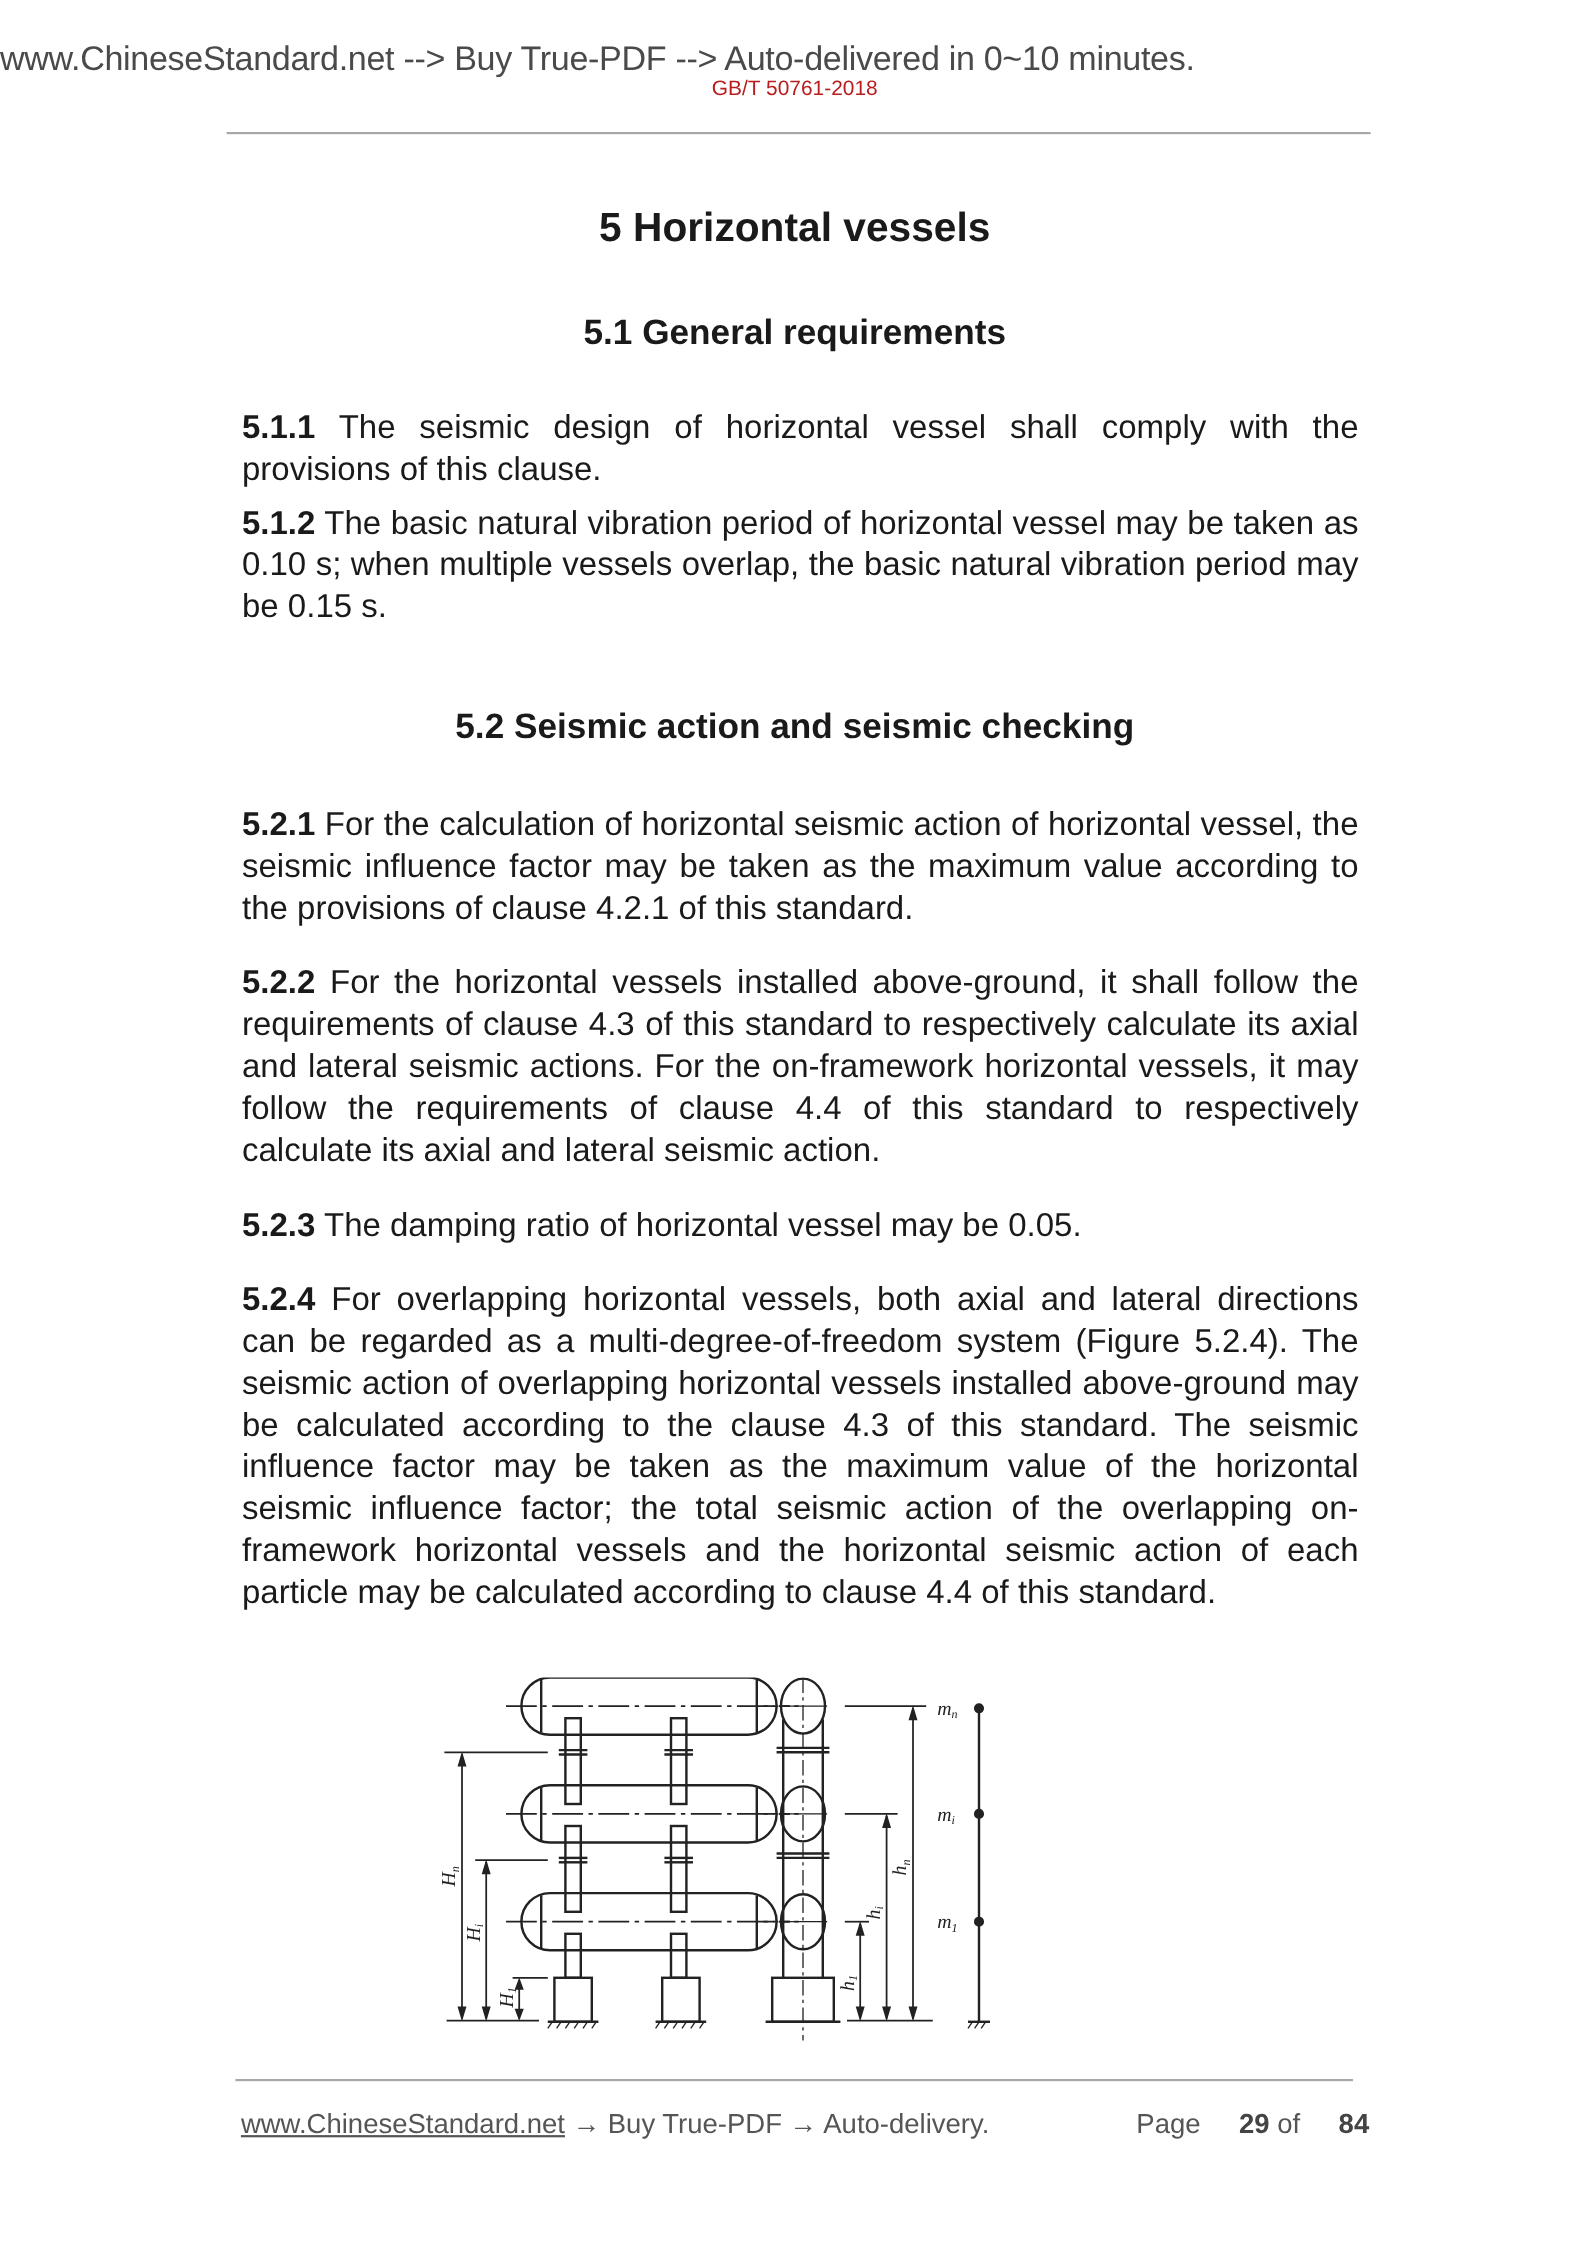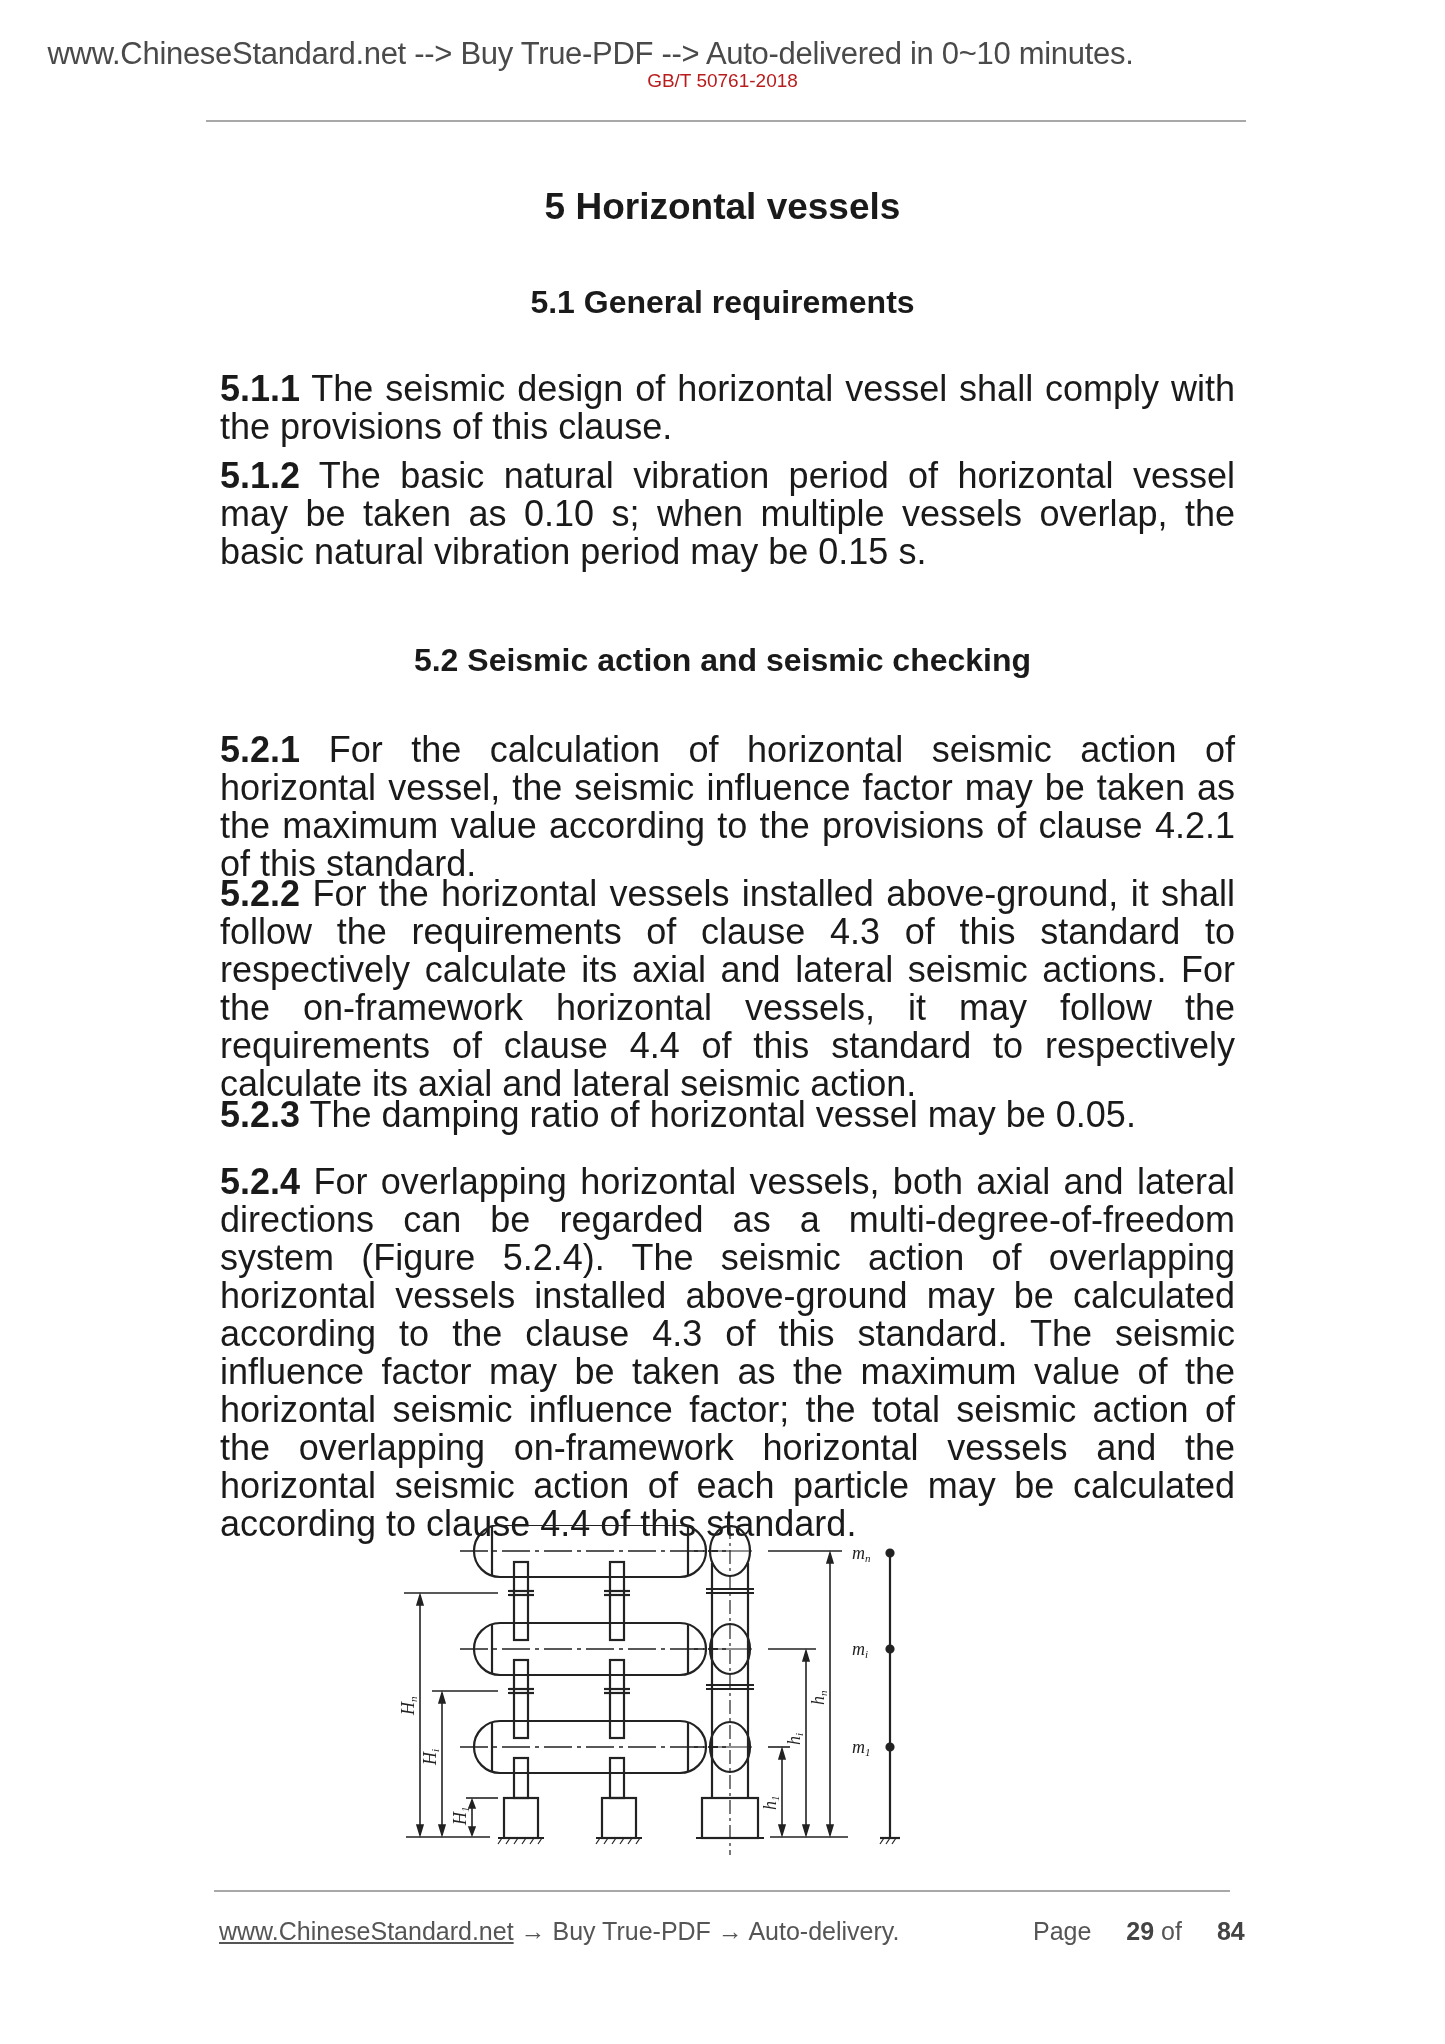--- a/index.html
+++ b/index.html
@@ -1,28 +1,28 @@
 <!DOCTYPE html>
 <html><head>
   <meta charset="utf-8">
   <style>
     html, body { margin: 0; padding: 0; background: #ffffff; }
     body { width: 1445px; height: 2044px; position: relative; overflow: hidden;
            font-family: "Liberation Sans", sans-serif; color: #1a1a1a; }
-    .banner { position: absolute; top: 36px; left: 0; width: 1181px; text-align: center;
+    .banner { position: absolute; top: 36px; left: 0; width: 1181px; 
               font-size: 31px; color: #4a4a4a; letter-spacing: -0.3px; line-height: 36px; }
     .std-code { position: absolute; top: 70px; left: 0; width: 1445px; text-align: center;
                 font-size: 19px; color: #b91c1c; line-height: 22px; }
     .header-rule { position: absolute; top: 120px; left: 206px; width: 1040px; height: 2px; background: #a8a8a8; }
 
     .h1 { position: absolute; top: 185px; left: 0; width: 1445px; text-align: center;
           font-weight: bold; font-size: 37px; line-height: 44px; }
     .h2 { position: absolute; left: 0; width: 1445px; text-align: center;
           font-weight: bold; font-size: 32px; line-height: 40px; }
-    .para { position: absolute; left: 220px; width: 1015px; font-size: 36px; line-height: 38px;
+    .para { position: absolute; left: 220px; width: 1015px; font-size: 30px; line-height: 38px;
             text-align: justify; text-align-last: left; }
     .para .num { font-weight: bold; }
 
     .figure { position: absolute; left: 390px; top: 1525px; width: 690px; height: 345px; }
 
     .footer-rule { position: absolute; top: 1890px; left: 214px; width: 1016px; height: 2px; background: #a8a8a8; }
     .footer-left { position: absolute; top: 1916px; left: 219px; font-size: 25px; color: #555; line-height: 30px; }
     .footer-left a { color: #555; text-decoration: underline; }
     .footer-right { position: absolute; top: 1916px; left: 1033px; font-size: 25px; color: #555; line-height: 30px; }
     .footer-right b { color: #444; margin-left: 28px; }

